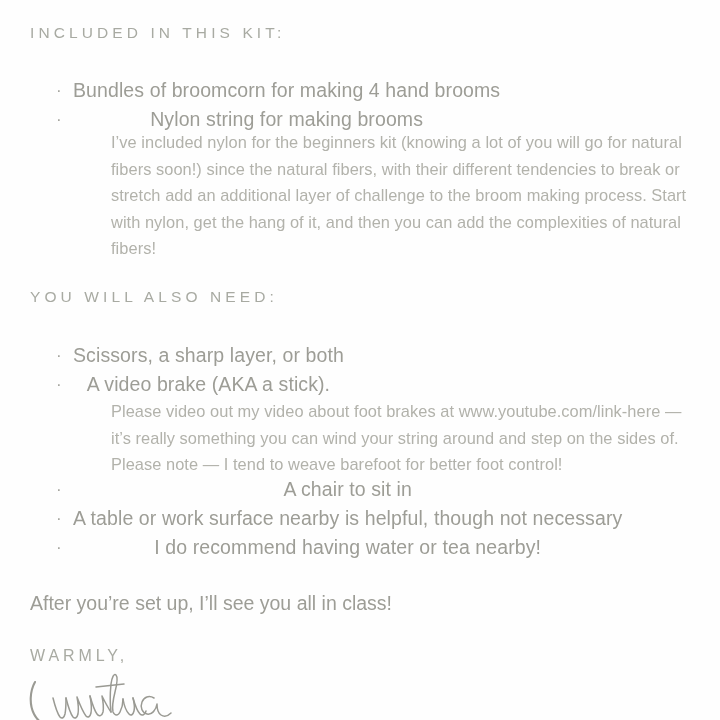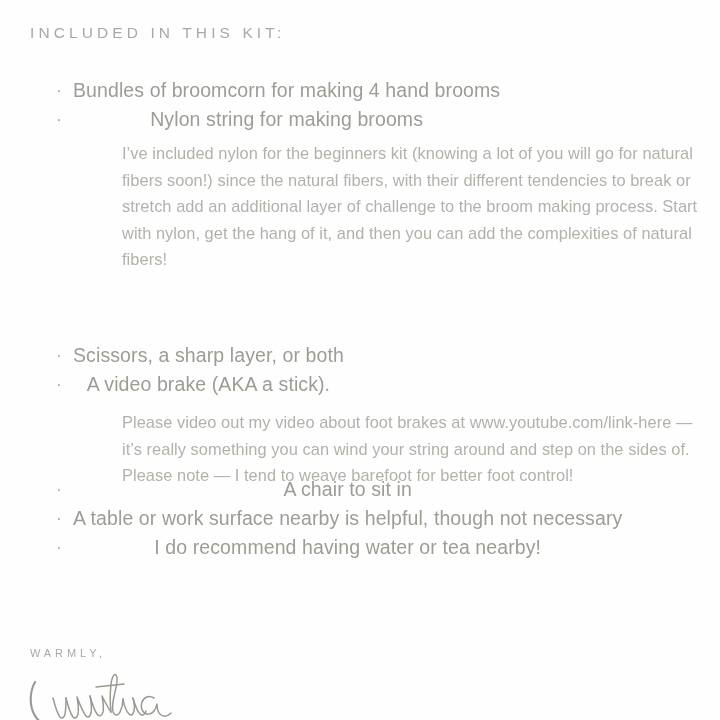--- a/index.html
+++ b/index.html
@@ -62,21 +62,21 @@
   .bullet-text {
     flex: 1 1 auto;
     text-align: center;
   }
 
   
   .sub-paragraph {
     position: absolute;
     left: 111px;
     width: 584px;
-    margin: 11px;
+    margin: 0;
     color: #b2b2ab;
     font-size: 16.4px;
     line-height: 26.6px;
     font-weight: 400;
     letter-spacing: 0.05px;
     text-align: left;
   }
 
   
   .closing-line {
@@ -125,20 +125,21 @@
       <span class="bullet-text">Bundles of broomcorn for making 4 hand brooms</span>
     </li>
     <li class="bullet-item">
       <span class="bullet-mark">·</span>
       <span class="bullet-text">Nylon string for making brooms</span>
     </li>
   </ul>
 
   <p class="sub-paragraph" style="top:129px;">I’ve included nylon for the beginners kit (knowing a lot of you will go for natural fibers soon!) since the natural fibers, with their different tendencies to break or stretch add an additional layer of challenge to the broom making process.  Start with nylon, get the hang of it, and then you can add the complexities of natural fibers!</p>
 
+  <div class="section-heading" style="top:288px;">YOU WILL ALSO NEED:</div>
 
   <ul class="bullet-list" style="top:341px;">
     <li class="bullet-item">
       <span class="bullet-mark">·</span>
       <span class="bullet-text">Scissors, a sharp layer, or both</span>
     </li>
     <li class="bullet-item">
       <span class="bullet-mark">·</span>
       <span class="bullet-text">A video brake (AKA a stick).</span>
     </li>
@@ -154,22 +155,23 @@
     <li class="bullet-item">
       <span class="bullet-mark">·</span>
       <span class="bullet-text">A table or work surface nearby is helpful, though not necessary</span>
     </li>
     <li class="bullet-item">
       <span class="bullet-mark">·</span>
       <span class="bullet-text">I do recommend having water or tea nearby!</span>
     </li>
   </ul>
 
+  <div class="closing-line" style="top:589px;">After you’re set up, I’ll see you all in class!</div>
 
-  <div class="section-heading" style="top:647px; font-size:11px; letter-spacing:3.9px;">WARMLY,</div>
+  <div class="section-heading" style="top:647px; font-size:16px; letter-spacing:3.9px;">WARMLY,</div>
 
   <div class="signature" title="Cynthia">
     <svg class="signature-svg" width="190" height="72" viewBox="0 0 190 72" aria-hidden="true">
 
       <path d="M7 20 C 2 29, 1 42, 6 52 C 10 60, 17 64, 23 62"></path>
 
       <path class="thin" d="M25 36 C 27 44, 29 51, 32 55 C 34 57, 36 56, 37 52 C 38 47, 38 41, 38 36"></path>
       <path class="thin" d="M38 36 C 40 44, 42 51, 45 55 C 47 57, 49 56, 50 52 C 51 46, 50 40, 49 35 C 52 43, 55 50, 58 54 C 60 56, 62 55, 63 51 C 64 45, 63 39, 62 34"></path>
       <path class="thin" d="M62 34 C 64 41, 66 48, 69 52 C 71 55, 74 54, 75 50 C 76 45, 75 39, 74 34 C 77 40, 80 46, 83 50"></path>
 

